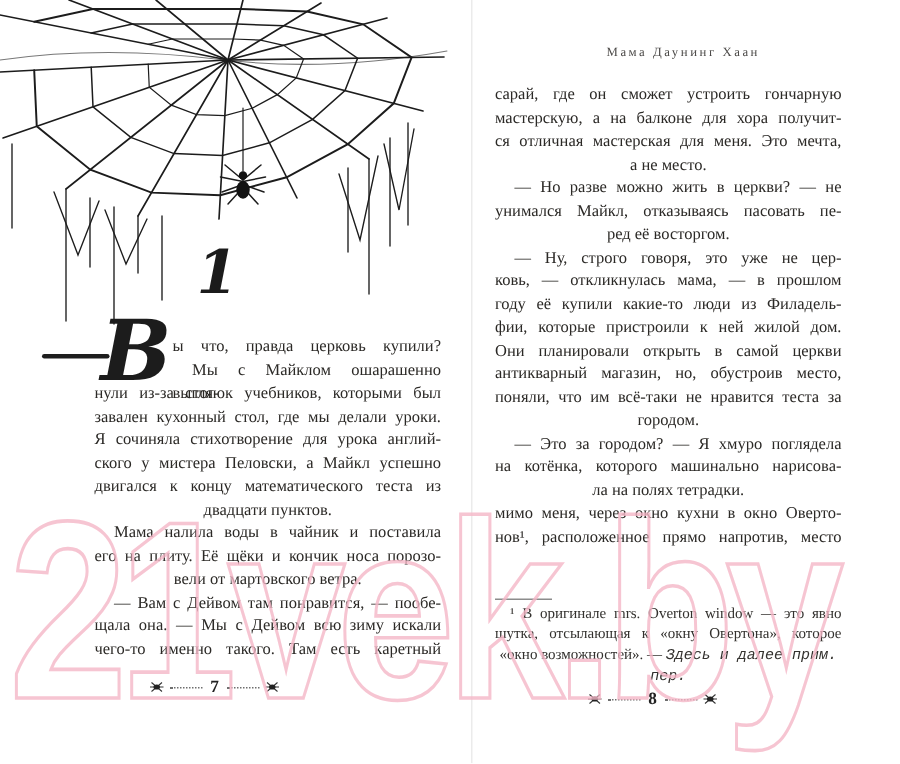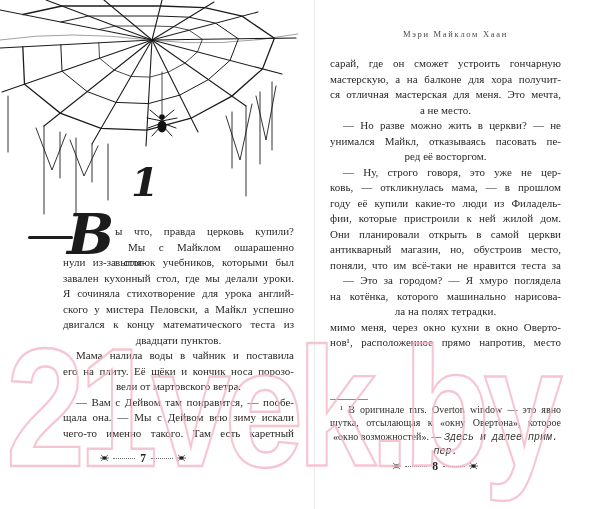--- a/index.html
+++ b/index.html
@@ -162,37 +162,38 @@
       <span class="pagenum">7</span>
       <span class="dots"></span>
       <svg class="spider-orn" width="11" height="8" viewBox="0 0 11 8">
           <path d="M2 1 L5.5 4 M1 4 L5.5 4 M2 7 L5.5 4 M9 1 L5.5 4 M10 4 L5.5 4 M9 7 L5.5 4" stroke="#333" stroke-width="0.7" fill="none"></path>
           <ellipse cx="5.5" cy="4" rx="2.2" ry="1.7" fill="#222"></ellipse>
         </svg>
     </div>
   </div>
 
   <div>
-    <div class="running-head">Мэри Майклом Хаан</div>
+    <div class="running-head">Мама Даунинг Хаан</div>
 
     <div class="textcol textcol-right">
         <div class="tline just"><span>сарай, где он сможет устроить гончарную</span></div>
         <div class="tline just"><span>мастерскую, а на балконе для хора получит-</span></div>
         <div class="tline just"><span>ся отличная мастерская для меня. Это мечта,</span></div>
         <div class="tline"><span>а не место.</span></div>
         <div class="tline just ind"><span>— Но разве можно жить в церкви? — не</span></div>
         <div class="tline just"><span>унимался Майкл, отказываясь пасовать пе-</span></div>
         <div class="tline"><span>ред её восторгом.</span></div>
         <div class="tline just ind"><span>— Ну, строго говоря, это уже не цер-</span></div>
         <div class="tline just"><span>ковь, — откликнулась мама, — в прошлом</span></div>
         <div class="tline just"><span>году её купили какие-то люди из Филадель-</span></div>
         <div class="tline just"><span>фии, которые пристроили к ней жилой дом.</span></div>
         <div class="tline just"><span>Они планировали открыть в самой церкви</span></div>
         <div class="tline just"><span>антикварный магазин, но, обустроив место,</span></div>
         <div class="tline just"><span>поняли, что им всё-таки не нравится теста за</span></div>
+        <div class="tline"><span>городом.</span></div>
         <div class="tline just ind"><span>— Это за городом? — Я хмуро поглядела</span></div>
         <div class="tline just"><span>на котёнка, которого машинально нарисова-</span></div>
         <div class="tline"><span>ла на полях тетрадки.</span></div>
         <div class="tline just"><span>мимо меня, через окно кухни в окно Оверто-</span></div>
         <div class="tline just"><span>нов¹, расположенное прямо напротив, место</span></div>
       </div>
 
     <div class="fn-rule"></div>
     <div class="footnote">
         <div class="tline just ind"><span>¹ В оригинале mrs. Overton window — это явно</span></div>

